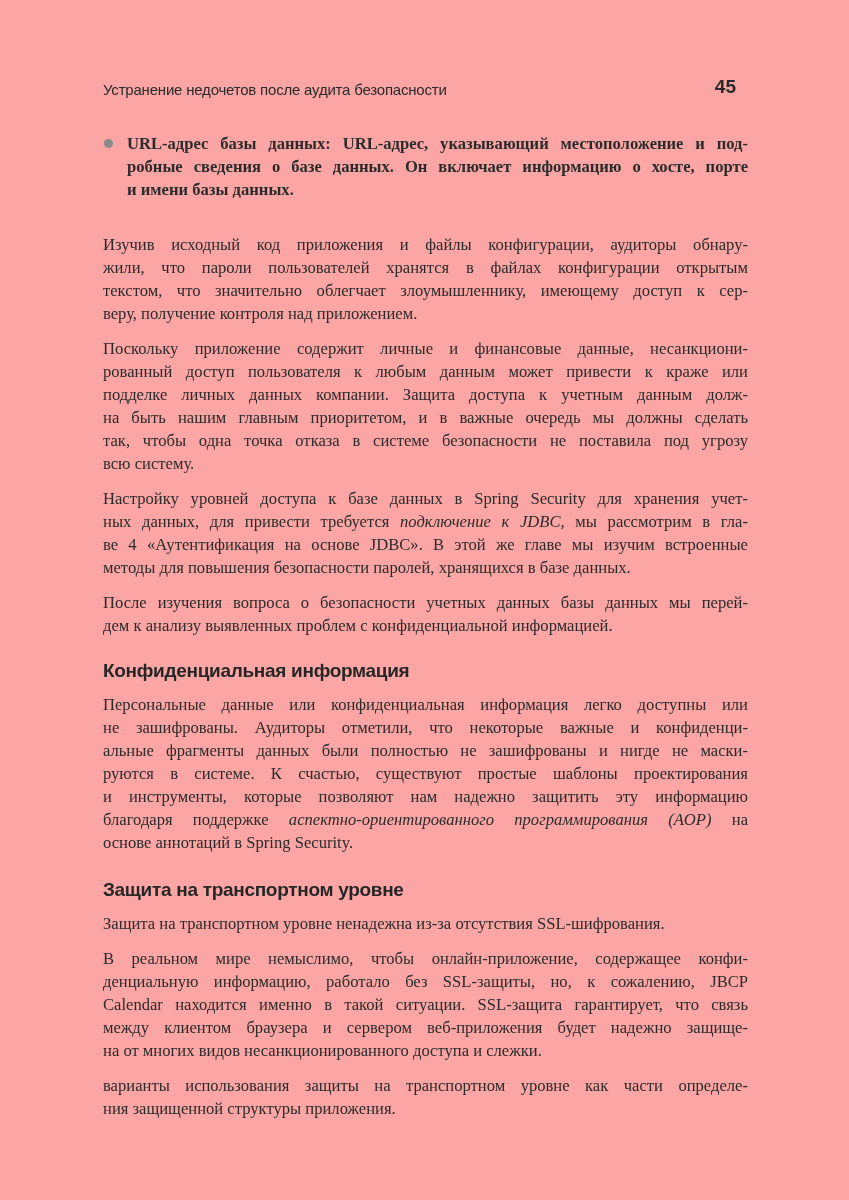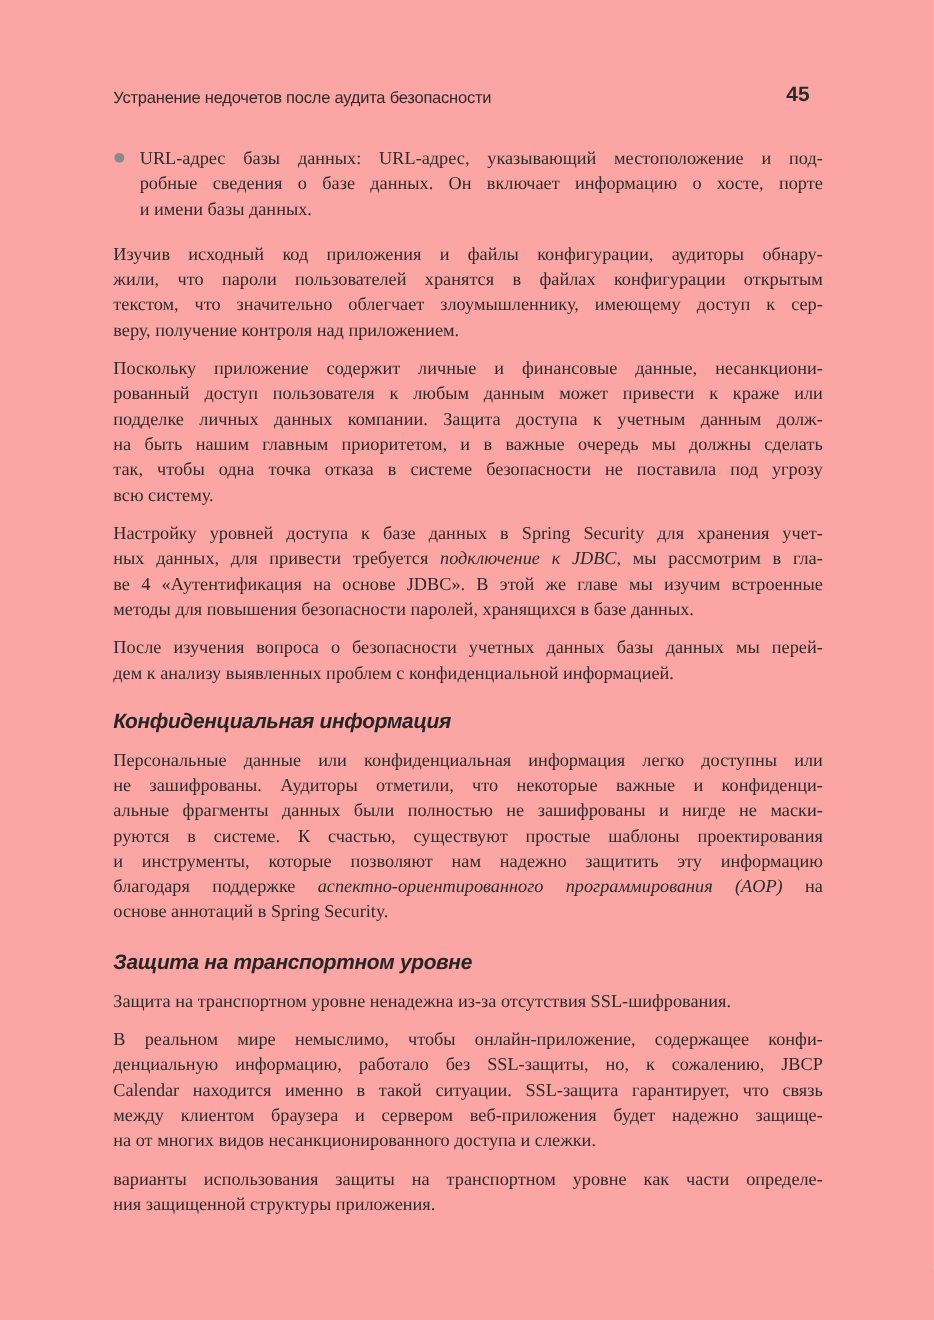--- a/index.html
+++ b/index.html
@@ -11,28 +11,28 @@
     }
     .running-title { position: absolute; left: 0; top: 5px; font-size: 15px; letter-spacing: -0.2px; }
     .page-number { position: absolute; right: 12px; top: 0; font-size: 19px; font-weight: bold; }
     .body {
       position: absolute; left: 103px; top: 132px; width: 645px;
       font-family: "Liberation Serif", serif; color: #2b2b2b; font-size: 16.6px;
     }
     .line { display: block; height: 23px; line-height: 23px; white-space: nowrap; text-align: justify; text-align-last: justify; }
     .line.last { text-align-last: left; }
     .para { margin-bottom: 12px; }
-    .bullet-item { position: relative; padding-left: 24px; margin-bottom: 18px; }
+    .bullet-item { position: relative; padding-left: 24px; margin-bottom: 32px; font-weight: bold; }
     .bullet-dot {
       position: absolute; left: 1px; top: 7px; width: 9px; height: 9px;
       border-radius: 50%; background: #8a8a8a;
     }
     .heading {
       font-family: "Liberation Sans", sans-serif; font-weight: bold; font-size: 19px;
-      color: #262626; height: 24px; line-height: 24px; margin: 22px 0 10px 0; letter-spacing: -0.3px; font-style: italic;
+      color: #262626; height: 24px; line-height: 24px; margin: 22px 0 10px 0; letter-spacing: -0.3px;
     }
     .heading.h2 { margin-top: 24px; }
     em { font-style: italic; }
   </style>
 </head>
 <body>
 
 <div class="page">
 
   <div class="running-head">

